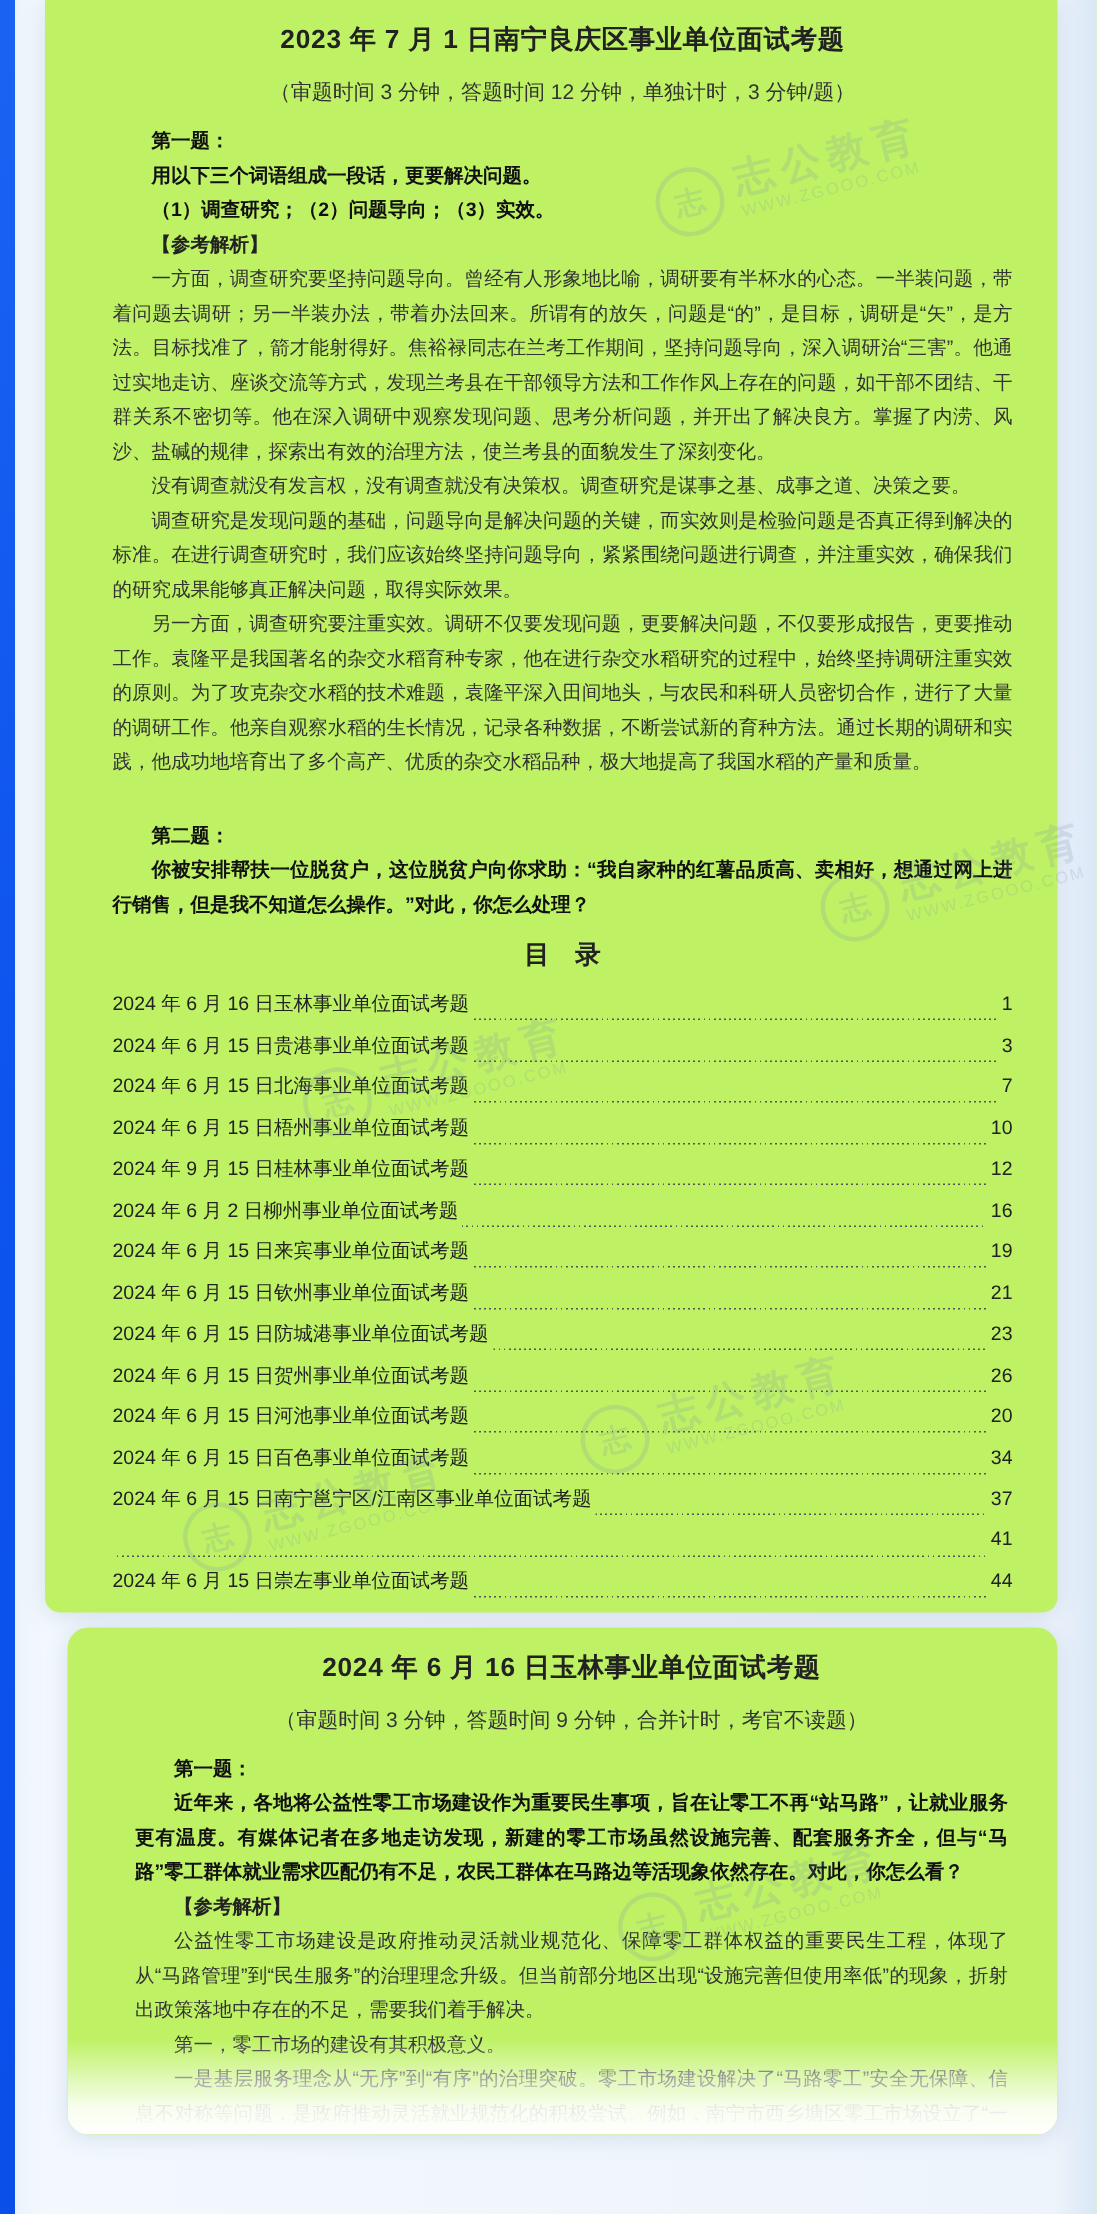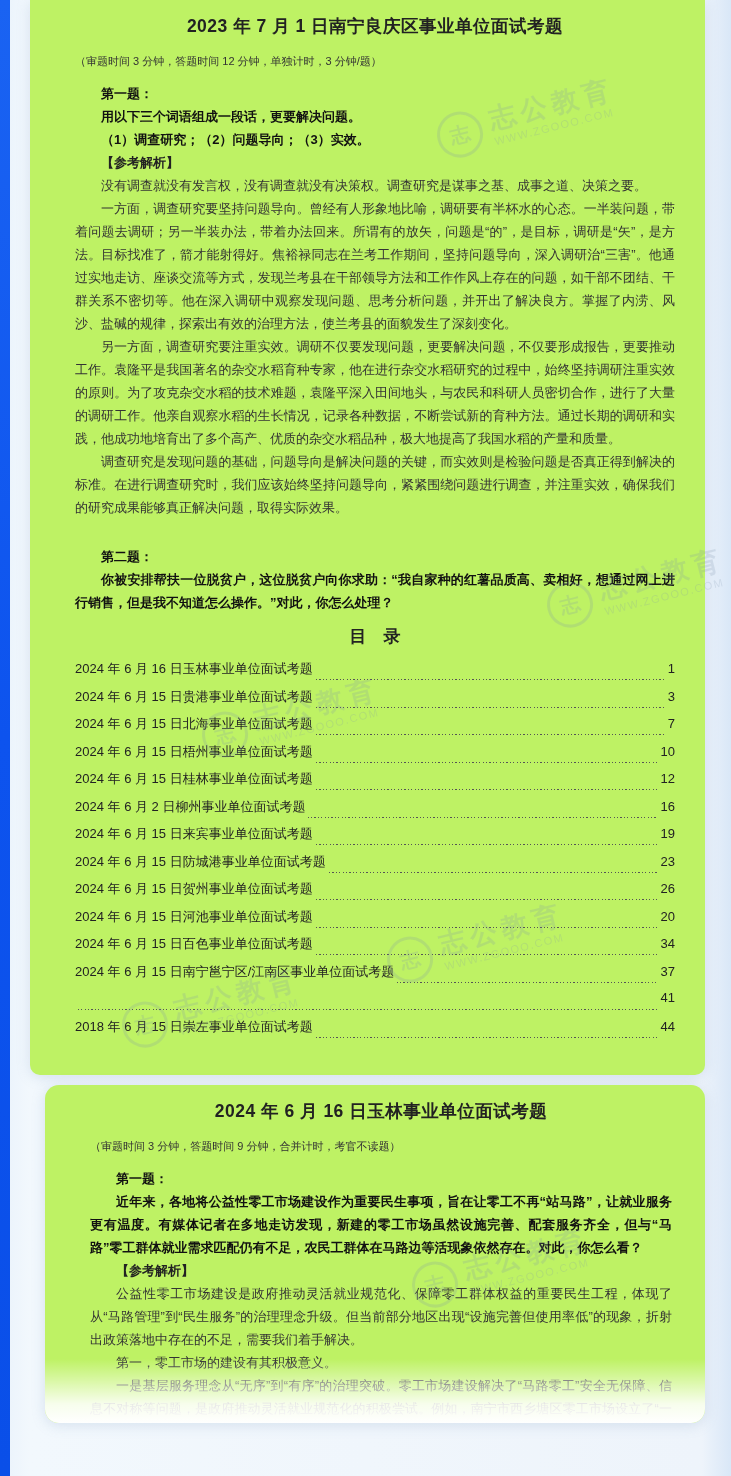--- a/index.html
+++ b/index.html
@@ -17,21 +17,21 @@
     position:absolute;background:#bef264;
     box-shadow:0 2px 14px rgba(110,140,180,.22);
     box-sizing:border-box;
   }
   .card1{left:30px;top:0;width:675px;height:1075px;padding:14px 30px 6px 45px;overflow:hidden;border-radius:0 0 10px 10px;}
   .card2{left:45px;top:1085px;width:660px;height:338px;padding:14px 33px 6px 45px;overflow:hidden;border-radius:14px;}
   .doc-title{
     margin:0;text-align:center;font-size:17.5px;line-height:24px;
     font-weight:bold;color:#222;letter-spacing:.5px;
   }
-  .subtitle{margin:14px 0 0;font-size:11px;line-height:18px;color:#333;}
+  .subtitle{margin:14px 0 0;text-align:center;font-size:14px;line-height:18px;color:#333;}
   .q-label{margin:12px 0 0;font-size:13px;line-height:23px;font-weight:bold;color:#111;text-indent:2em;}
   .q-bold{margin:0;font-size:13px;line-height:23px;font-weight:bold;color:#111;text-indent:2em;text-align:justify;}
   .analysis{margin:0;font-size:13px;line-height:23px;font-weight:bold;color:#222;text-indent:2em;}
   .body-p{margin:0;font-size:13px;line-height:23px;color:#333;text-indent:2em;text-align:justify;}
   .gap-top{margin-top:26px;}
   .toc-heading{
     margin:10px 0 0;text-align:center;font-size:17px;line-height:26px;
     font-weight:bold;color:#222;
   }
   .toc{margin-top:10px;}
@@ -68,24 +68,24 @@
 
 <main class="card card1">
   <h1 class="doc-title">2023 年 7 月 1 日南宁良庆区事业单位面试考题</h1>
   <p class="subtitle">（审题时间 3 分钟，答题时间 12 分钟，单独计时，3 分钟/题）</p>
 
   <p class="q-label">第一题：</p>
   <p class="q-bold">用以下三个词语组成一段话，更要解决问题。</p>
   <p class="q-bold">（1）调查研究；（2）问题导向；（3）实效。</p>
   <p class="analysis">【参考解析】</p>
 
+  <p class="body-p">一方面，调查研究要坚持问题导向。曾经有人形象地比喻，调研要有半杯水的心态。一半装问题，带着问题去调研；另一半装办法，带着办法回来。所谓有的放矢，问题是“的”，是目标，调研是“矢”，是方法。目标找准了，箭才能射得好。焦裕禄同志在兰考工作期间，坚持问题导向，深入调研治“三害”。他通过实地走访、座谈交流等方式，发现兰考县在干部领导方法和工作作风上存在的问题，如干部不团结、干群关系不密切等。他在深入调研中观察发现问题、思考分析问题，并开出了解决良方。掌握了内涝、风沙、盐碱的规律，探索出有效的治理方法，使兰考县的面貌发生了深刻变化。</p>
   <p class="body-p">没有调查就没有发言权，没有调查就没有决策权。调查研究是谋事之基、成事之道、决策之要。</p>
-  <p class="body-p">一方面，调查研究要坚持问题导向。曾经有人形象地比喻，调研要有半杯水的心态。一半装问题，带着问题去调研；另一半装办法，带着办法回来。所谓有的放矢，问题是“的”，是目标，调研是“矢”，是方法。目标找准了，箭才能射得好。焦裕禄同志在兰考工作期间，坚持问题导向，深入调研治“三害”。他通过实地走访、座谈交流等方式，发现兰考县在干部领导方法和工作作风上存在的问题，如干部不团结、干群关系不密切等。他在深入调研中观察发现问题、思考分析问题，并开出了解决良方。掌握了内涝、风沙、盐碱的规律，探索出有效的治理方法，使兰考县的面貌发生了深刻变化。</p>
+  <p class="body-p">调查研究是发现问题的基础，问题导向是解决问题的关键，而实效则是检验问题是否真正得到解决的标准。在进行调查研究时，我们应该始终坚持问题导向，紧紧围绕问题进行调查，并注重实效，确保我们的研究成果能够真正解决问题，取得实际效果。</p>
   <p class="body-p">另一方面，调查研究要注重实效。调研不仅要发现问题，更要解决问题，不仅要形成报告，更要推动工作。袁隆平是我国著名的杂交水稻育种专家，他在进行杂交水稻研究的过程中，始终坚持调研注重实效的原则。为了攻克杂交水稻的技术难题，袁隆平深入田间地头，与农民和科研人员密切合作，进行了大量的调研工作。他亲自观察水稻的生长情况，记录各种数据，不断尝试新的育种方法。通过长期的调研和实践，他成功地培育出了多个高产、优质的杂交水稻品种，极大地提高了我国水稻的产量和质量。</p>
-  <p class="body-p">调查研究是发现问题的基础，问题导向是解决问题的关键，而实效则是检验问题是否真正得到解决的标准。在进行调查研究时，我们应该始终坚持问题导向，紧紧围绕问题进行调查，并注重实效，确保我们的研究成果能够真正解决问题，取得实际效果。</p>
 
   <p class="q-label gap-top">第二题：</p>
   <p class="q-bold">你被安排帮扶一位脱贫户，这位脱贫户向你求助：“我自家种的红薯品质高、卖相好，想通过网上进行销售，但是我不知道怎么操作。”对此，你怎么处理？</p>
 
   <h2 class="toc-heading">目　录</h2>
 
   <div class="toc">
     <div class="toc-row">
         <span class="toc-title">2024 年 6 月 16 日玉林事业单位面试考题</span>
         <span class="toc-dots"></span>
@@ -100,35 +100,40 @@
         <span class="toc-title">2024 年 6 月 15 日北海事业单位面试考题</span>
         <span class="toc-dots"></span>
         <span class="toc-page">7</span>
       </div>
     <div class="toc-row">
         <span class="toc-title">2024 年 6 月 15 日梧州事业单位面试考题</span>
         <span class="toc-dots"></span>
         <span class="toc-page">10</span>
       </div>
     <div class="toc-row">
-        <span class="toc-title">2024 年 6 月 15 日桂林事业单位面试考题</span>
+        <span class="toc-title">2024 年 9 月 15 日桂林事业单位面试考题</span>
         <span class="toc-dots"></span>
         <span class="toc-page">12</span>
       </div>
     <div class="toc-row">
         <span class="toc-title">2024 年 6 月 2 日柳州事业单位面试考题</span>
         <span class="toc-dots"></span>
         <span class="toc-page">16</span>
       </div>
     <div class="toc-row">
         <span class="toc-title">2024 年 6 月 15 日来宾事业单位面试考题</span>
         <span class="toc-dots"></span>
         <span class="toc-page">19</span>
       </div>
     <div class="toc-row">
+        <span class="toc-title">2024 年 6 月 15 日钦州事业单位面试考题</span>
+        <span class="toc-dots"></span>
+        <span class="toc-page">21</span>
+      </div>
+    <div class="toc-row">
         <span class="toc-title">2024 年 6 月 15 日防城港事业单位面试考题</span>
         <span class="toc-dots"></span>
         <span class="toc-page">23</span>
       </div>
     <div class="toc-row">
         <span class="toc-title">2024 年 6 月 15 日贺州事业单位面试考题</span>
         <span class="toc-dots"></span>
         <span class="toc-page">26</span>
       </div>
     <div class="toc-row">
@@ -144,21 +149,21 @@
     <div class="toc-row">
         <span class="toc-title">2024 年 6 月 15 日南宁邕宁区/江南区事业单位面试考题</span>
         <span class="toc-dots"></span>
         <span class="toc-page">37</span>
       </div>
     <div class="toc-row">
         <span class="toc-dots"></span>
         <span class="toc-page">41</span>
       </div>
     <div class="toc-row">
-        <span class="toc-title">2018 年 6 月 15 日崇左事业单位面试考题</span>
+        <span class="toc-title">2024 年 6 月 15 日崇左事业单位面试考题</span>
         <span class="toc-dots"></span>
         <span class="toc-page">44</span>
       </div>
   </div>
 </main>
 
 <section class="card card2">
   <h1 class="doc-title">2024 年 6 月 16 日玉林事业单位面试考题</h1>
   <p class="subtitle">（审题时间 3 分钟，答题时间 9 分钟，合并计时，考官不读题）</p>
 

